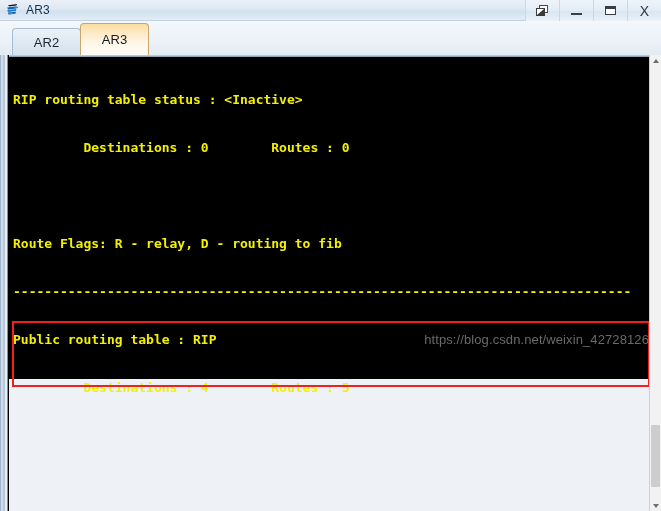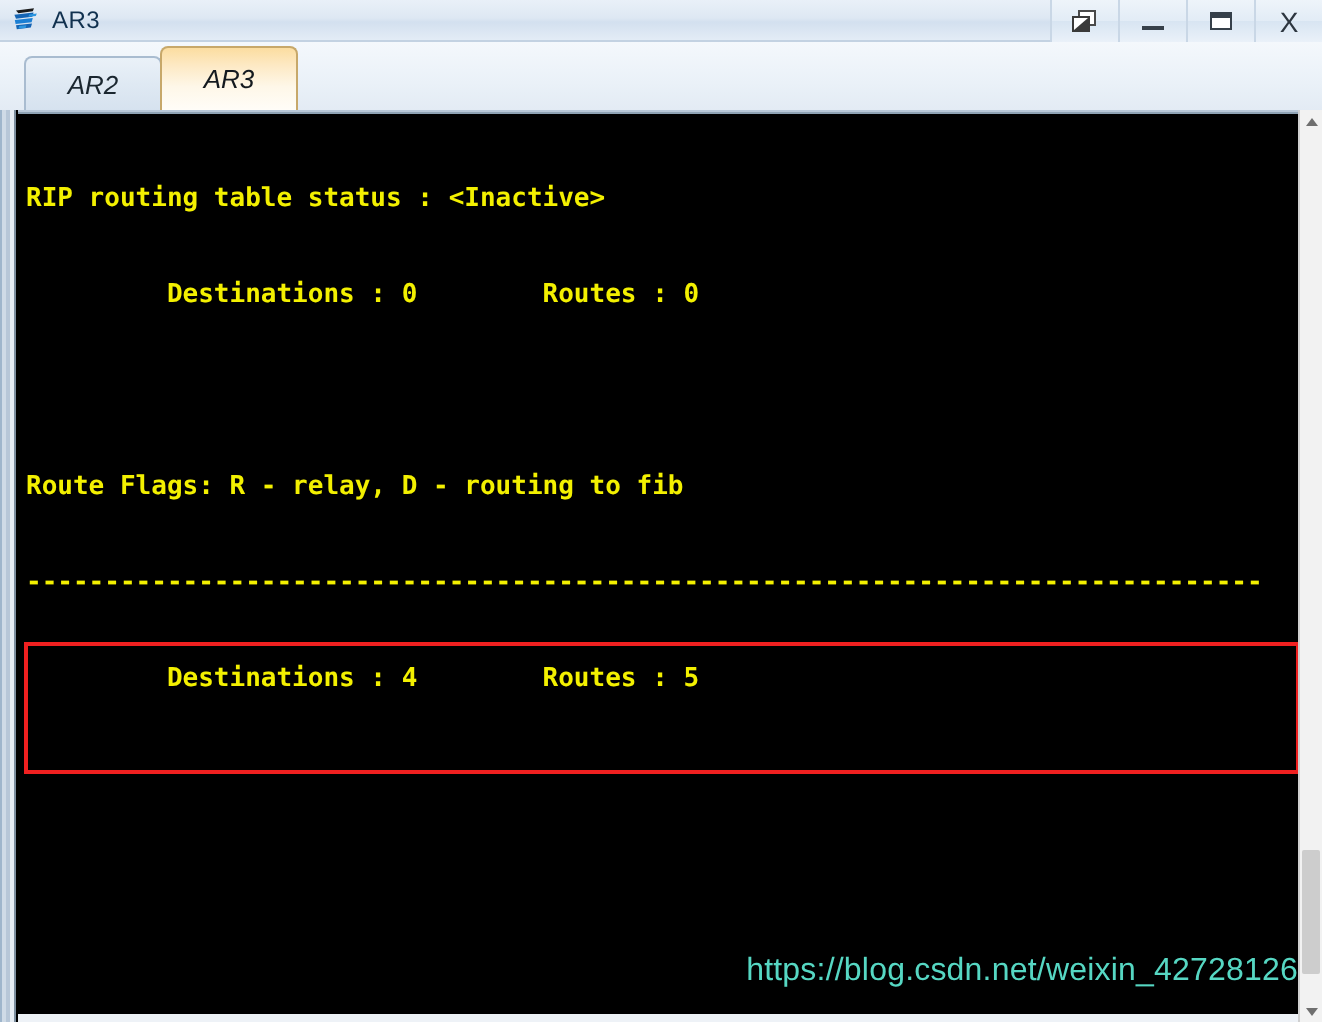--- a/index.html
+++ b/index.html
@@ -140,37 +140,36 @@
     display: flex;
     align-items: center;
     justify-content: center;
     font-size: 13px;
     color: #1b2730;
     border: 1px solid #a9bcd0;
     border-bottom: none;
     border-radius: 4px 4px 0 0;
     background: linear-gradient(to bottom, #eaf1f8 0%, #dfe9f3 50%, #d6e2ef 100%);
     position: relative;
-    font-style: italic;
   }
   .tab.active {
     height: 32px;
     z-index: 5;
     color: #141a1f;
     border-color: #c7a86a;
     background: linear-gradient(to bottom, #fbdda0 0%, #fde9c4 28%, #fef7e8 62%, #fffdf8 100%);
     box-shadow: 0 0 0 0 rgba(0,0,0,0);
   }
 
   
   .term-frame {
     position: absolute;
     left: 0; top: 55px;
     width: 661px;
-    height: 452px;
+    height: 324px;
     background: #000000;
     box-sizing: border-box;
   }
   
   .edge-left {
     position: absolute;
     left: 0; top: 0;
     width: 9px;
     height: 456px;
     background: linear-gradient(to right,
@@ -257,25 +256,25 @@
     height: 66px;
     border: 2px solid #f02020;
     box-sizing: border-box;
     pointer-events: none;
   }
 
   
   .watermark {
     position: absolute;
     right: 12px;
-    bottom: 12px;
-    color: #5eead4;
+    bottom: 32px;
+    color: #737373;
     opacity: .92;
     font-family: "Liberation Sans", sans-serif;
-    font-size: 16px;
+    font-size: 13px;
     letter-spacing: .1px;
     white-space: nowrap;
   }
 </style>
 </head>
 <body>
 
 <div class="window">
 
   <div class="titlebar">
@@ -320,20 +319,21 @@
   <div class="term-frame">
     <div class="edge-top"></div>
     <div class="edge-left"></div>
 
     <div class="term-text">
       <div class="line">RIP routing table status : &lt;Inactive&gt;</div>
       <div class="line">         Destinations : 0        Routes : 0</div>
       <div class="line"></div>
       <div class="line">Route Flags: R - relay, D - routing to fib</div>
       <div class="line">-------------------------------------------------------------------------------</div>
+      <div class="line">Public routing table : RIP</div>
       <div class="line">         Destinations : 4        Routes : 5</div>
       <div class="line"></div>
       
       
       
       
       
       
       
       

